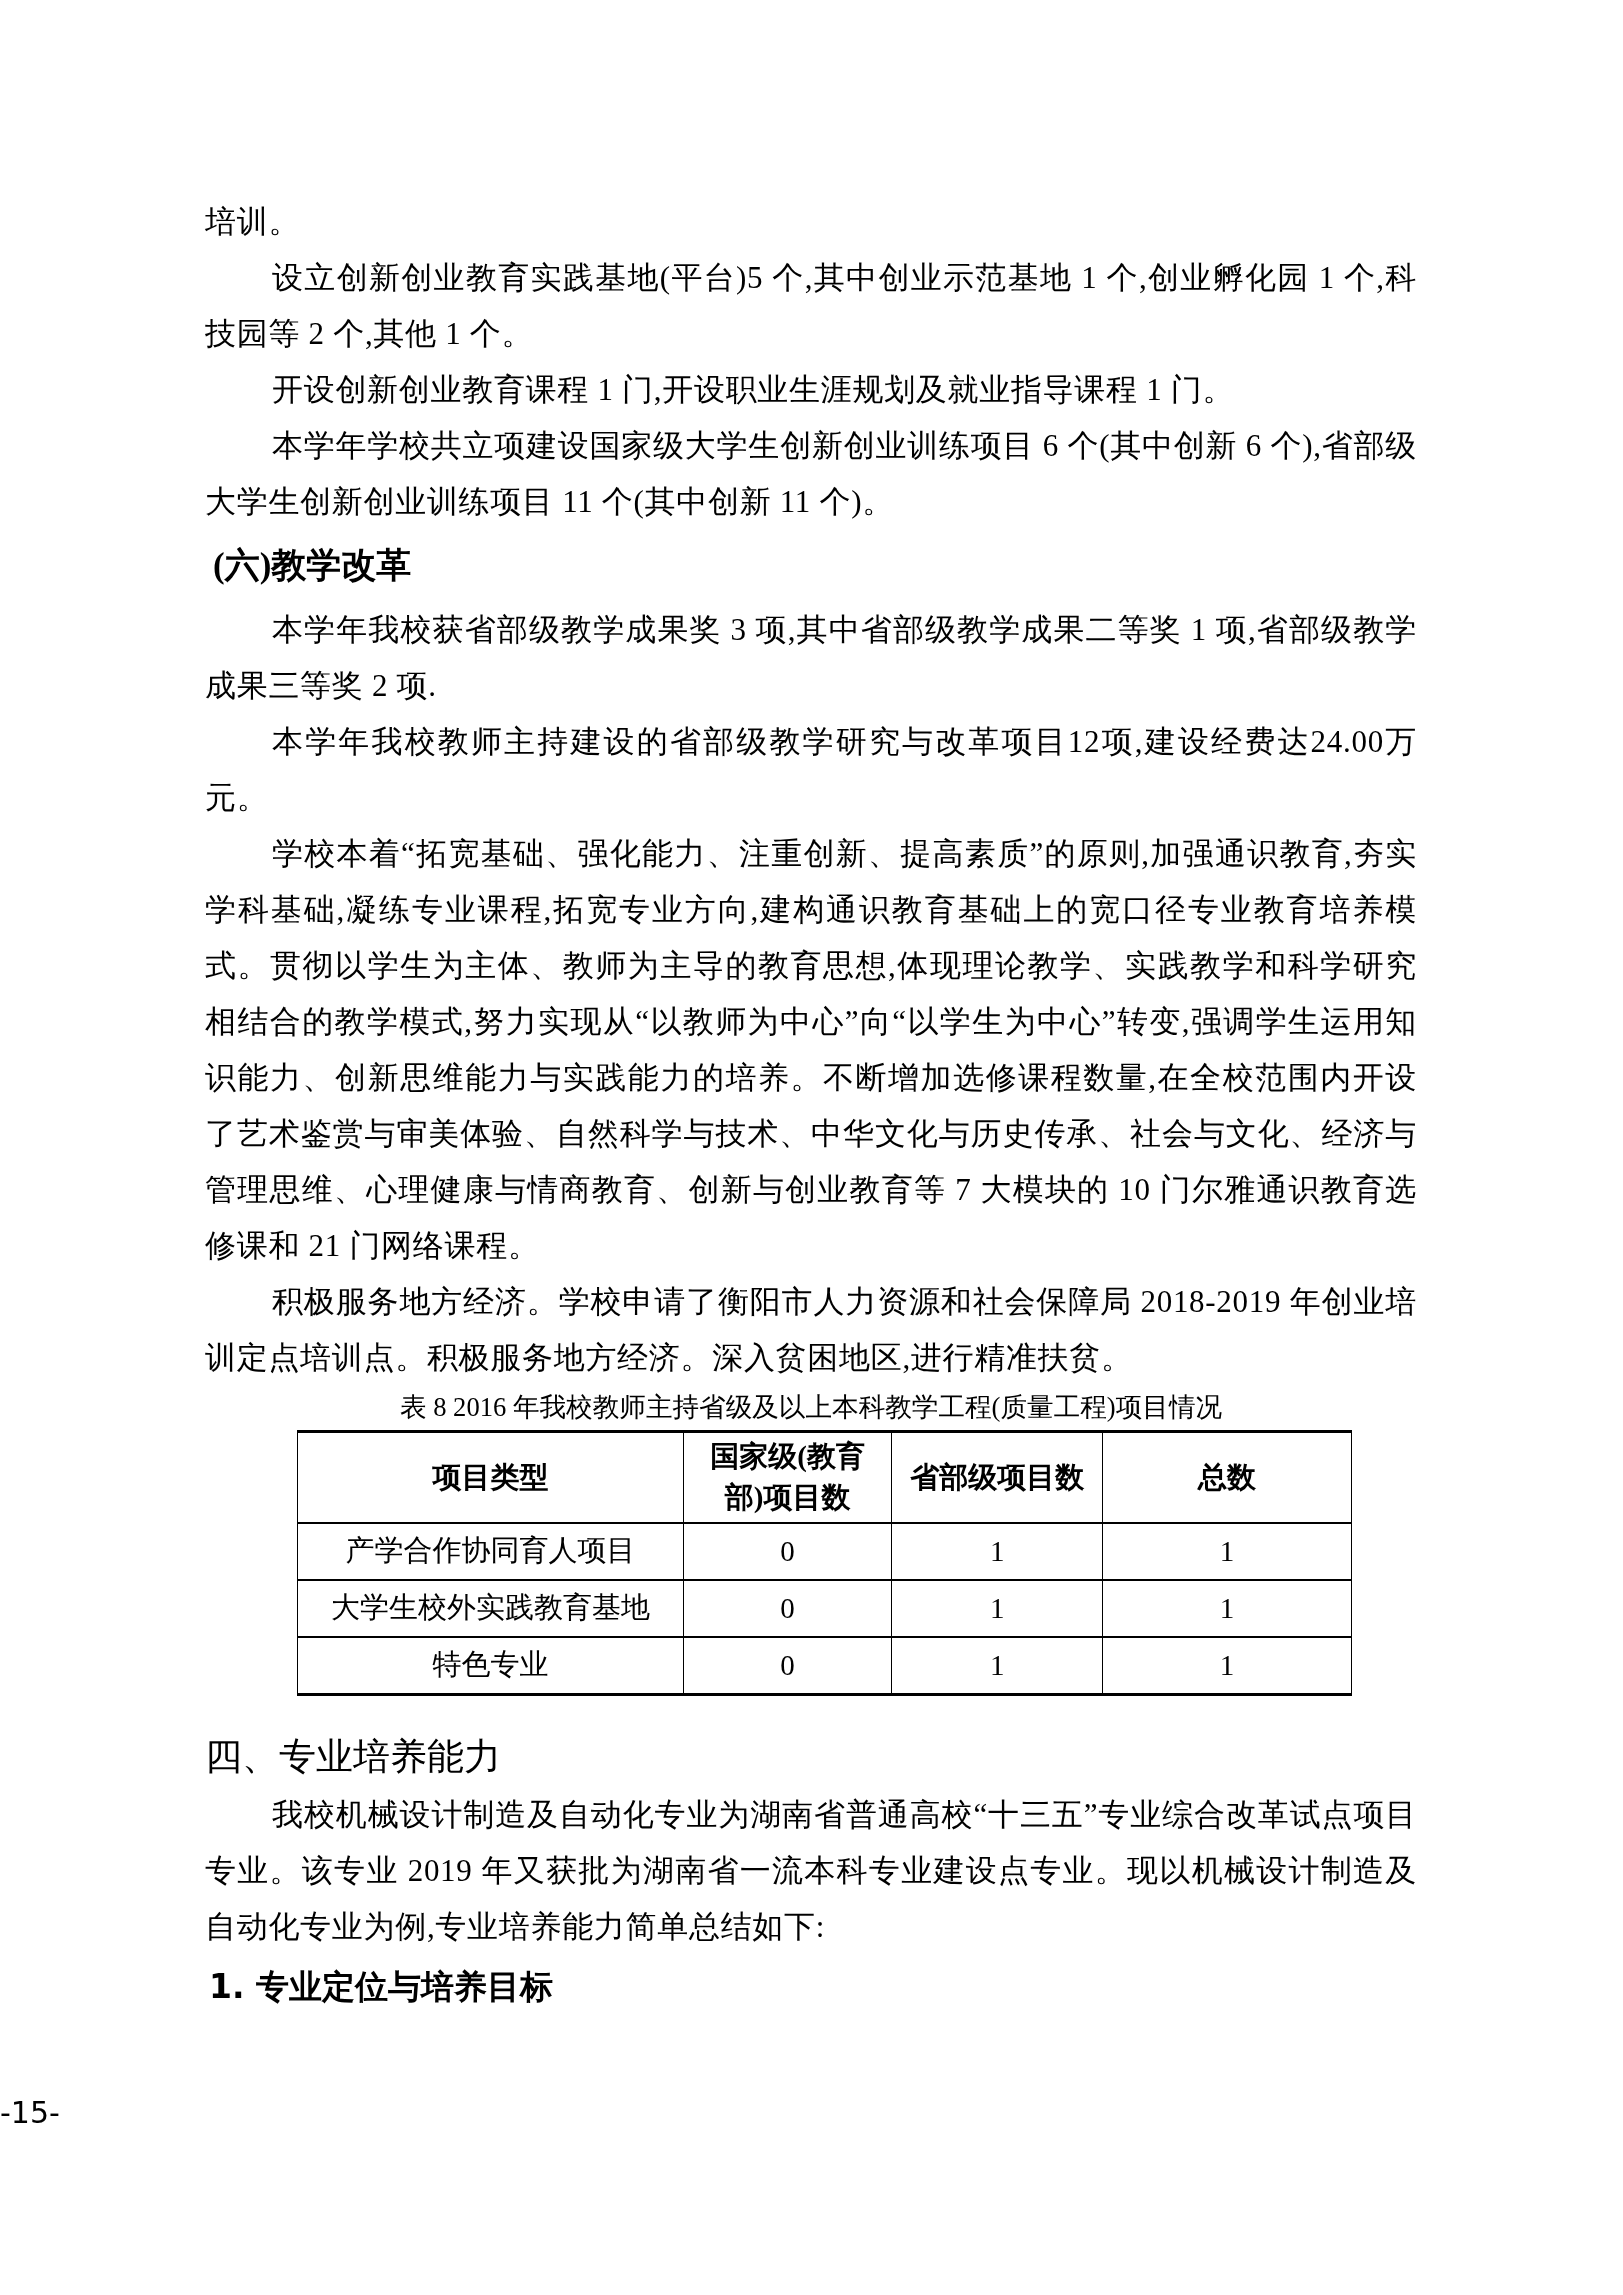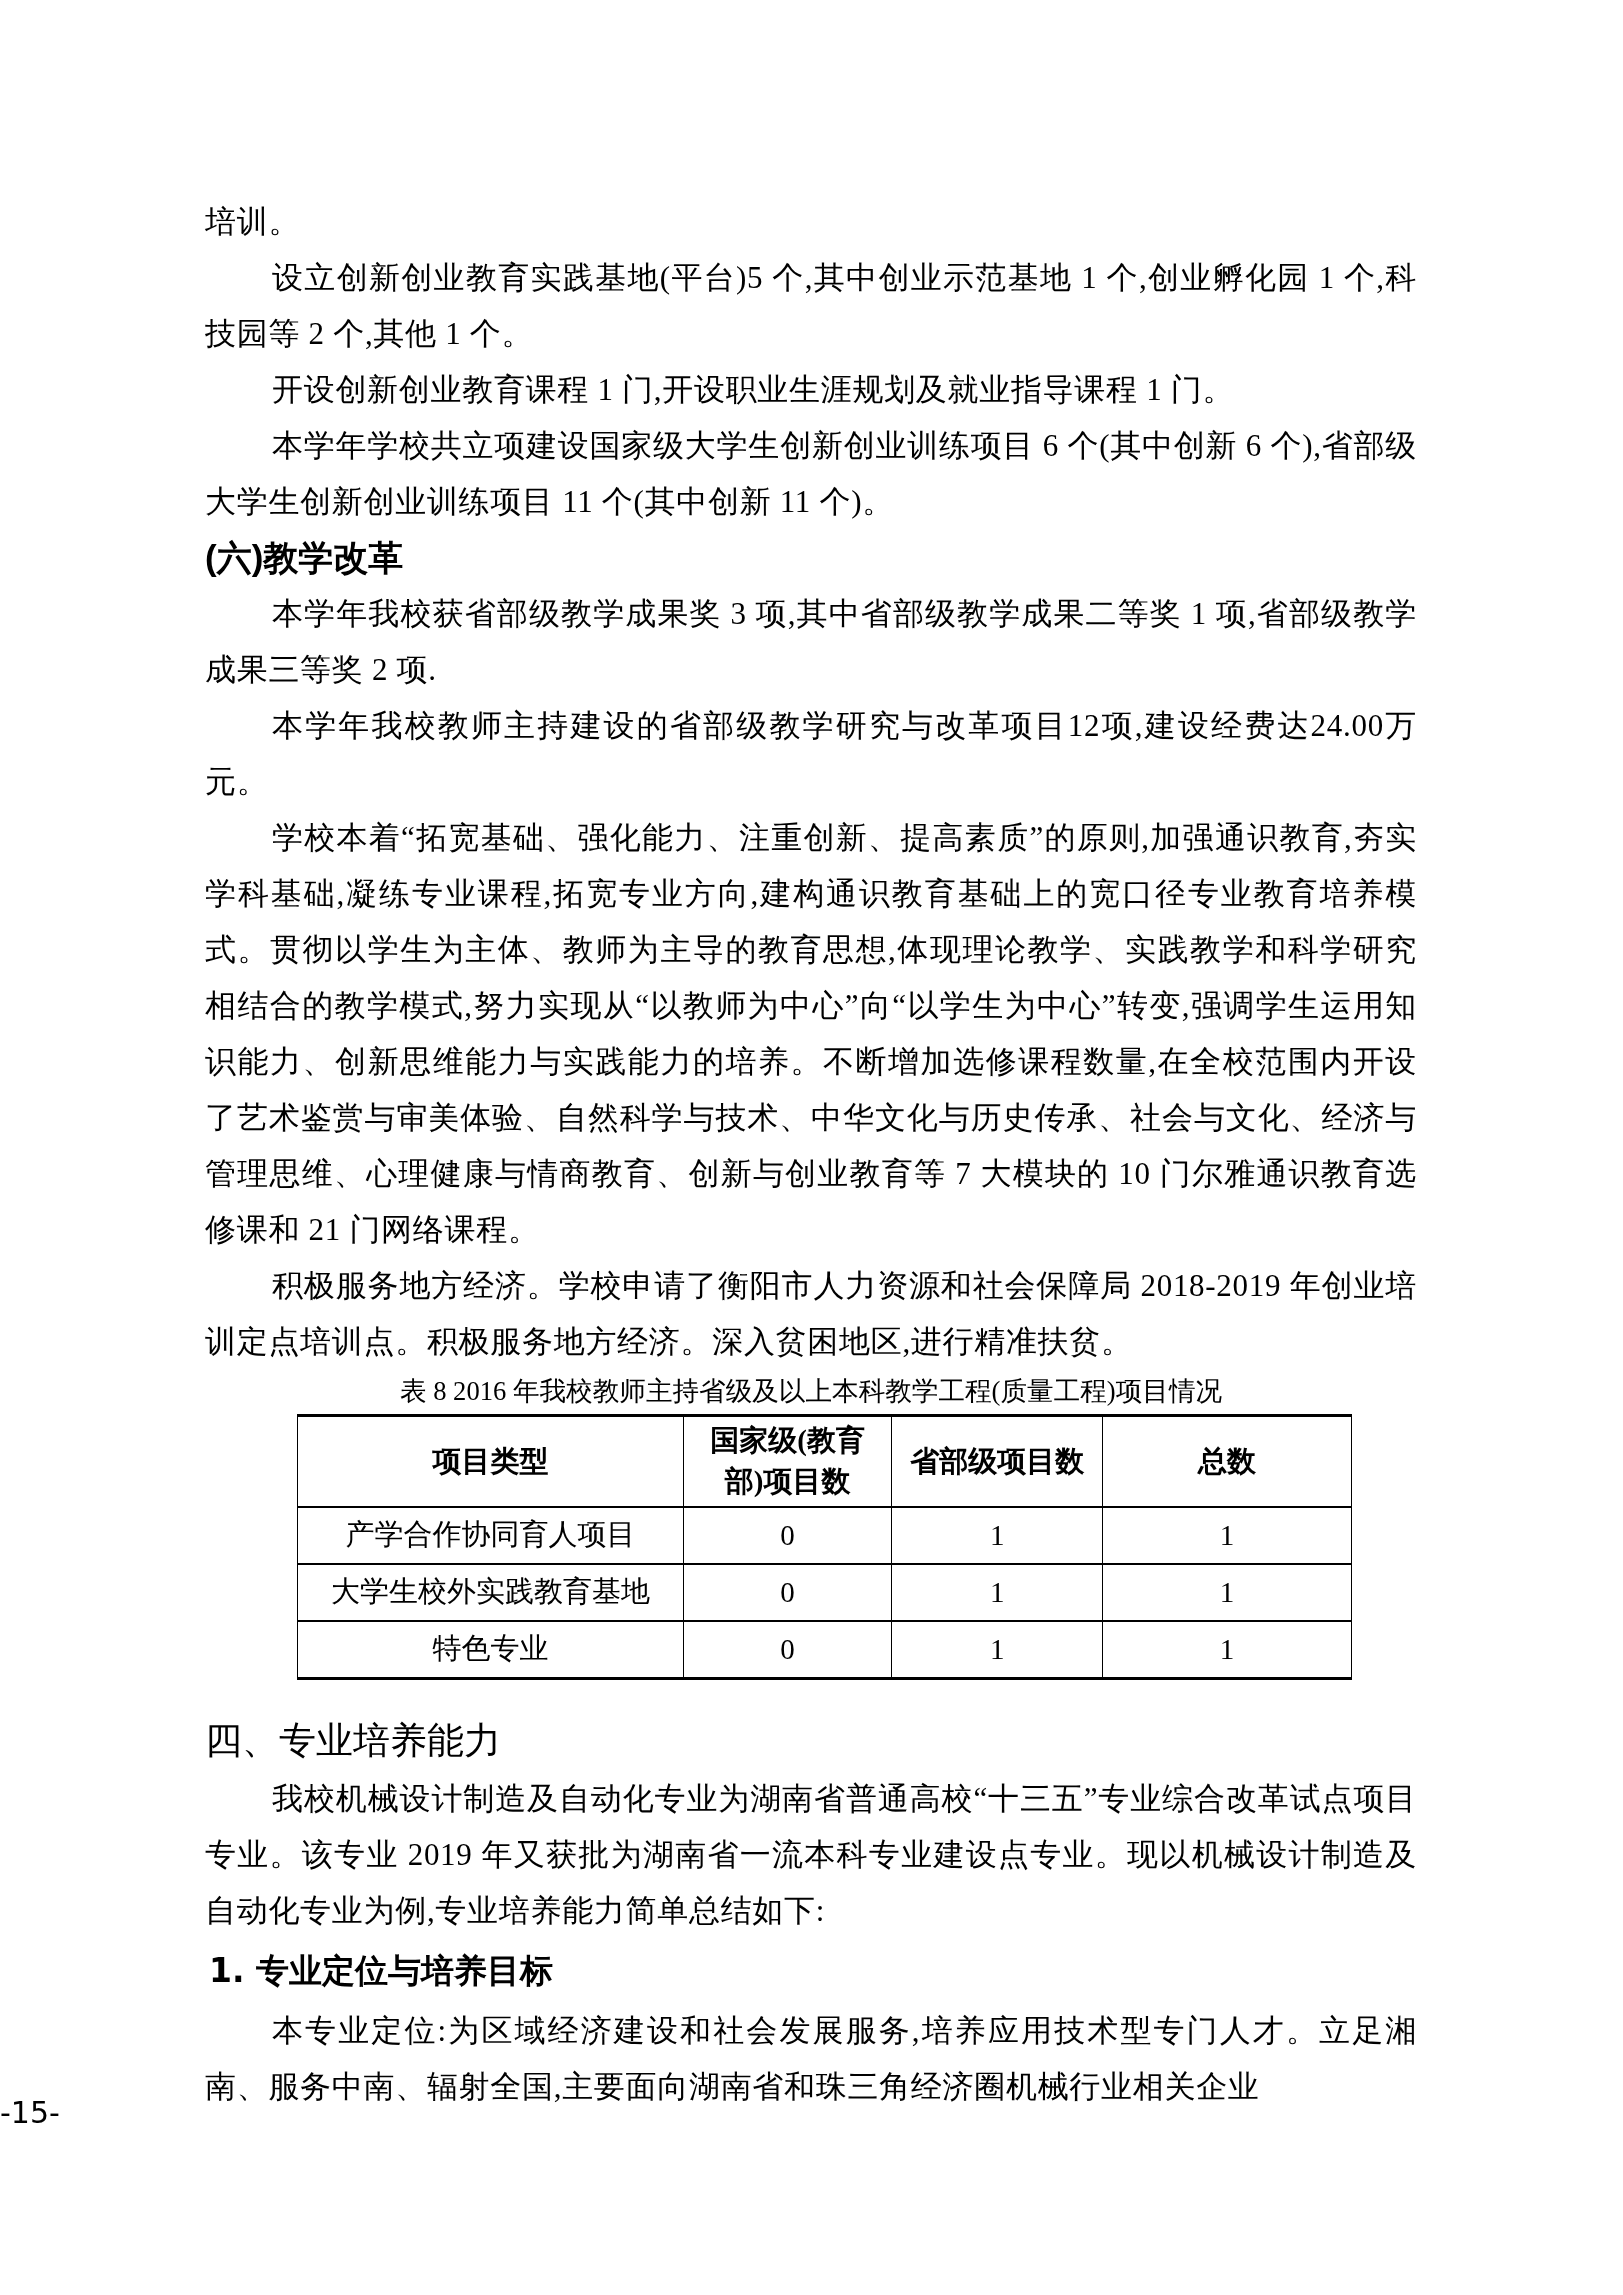--- a/index.html
+++ b/index.html
@@ -21,22 +21,22 @@
   p.body-par{
     margin:0;
     font-size:31px;
     line-height:56px;
     text-align:justify;
     text-indent:67px;
     letter-spacing:0.7px;
   }
   p.no-indent{ text-indent:0; }
   .h-sec6{
-    margin:0;
-    font-family:Liberation Sans, sans-serif;
+    margin:8px;
+    font-family:Liberation Serif, serif;
     font-weight:bold;
     font-size:35px;
     line-height:56px;
   }
   .h-sec4{
     margin:30px 0 0 0;
     font-family:"DejaVu Sans","Liberation Sans",sans-serif;
     font-weight:normal;
     font-size:37px;
     line-height:61px;
@@ -158,19 +158,18 @@
         </tr>
       </tbody>
     </table>
 
     <h1 class="h-sec4">四、专业培养能力</h1>
 
     <p class="body-par">我校机械设计制造及自动化专业为湖南省普通高校“十三五”专业综合改革试点项目专业。该专业 2019 年又获批为湖南省一流本科专业建设点专业。现以机械设计制造及自动化专业为例,专业培养能力简单总结如下:</p>
 
     <h3 class="h-sub">1. 专业定位与培养目标</h3>
 
-    <p class="body-par">本专业定位:为区域经济建设和社会发展服务,培养应用技术型专门人才。立足湘南、服务中南、辐射全国,主要面向湖南省和珠三角经济圈机械行业相关企业</p>
 
   </div>
 
   <div class="page-number">-15-</div>
 </div>
 
 
 </body></html>

